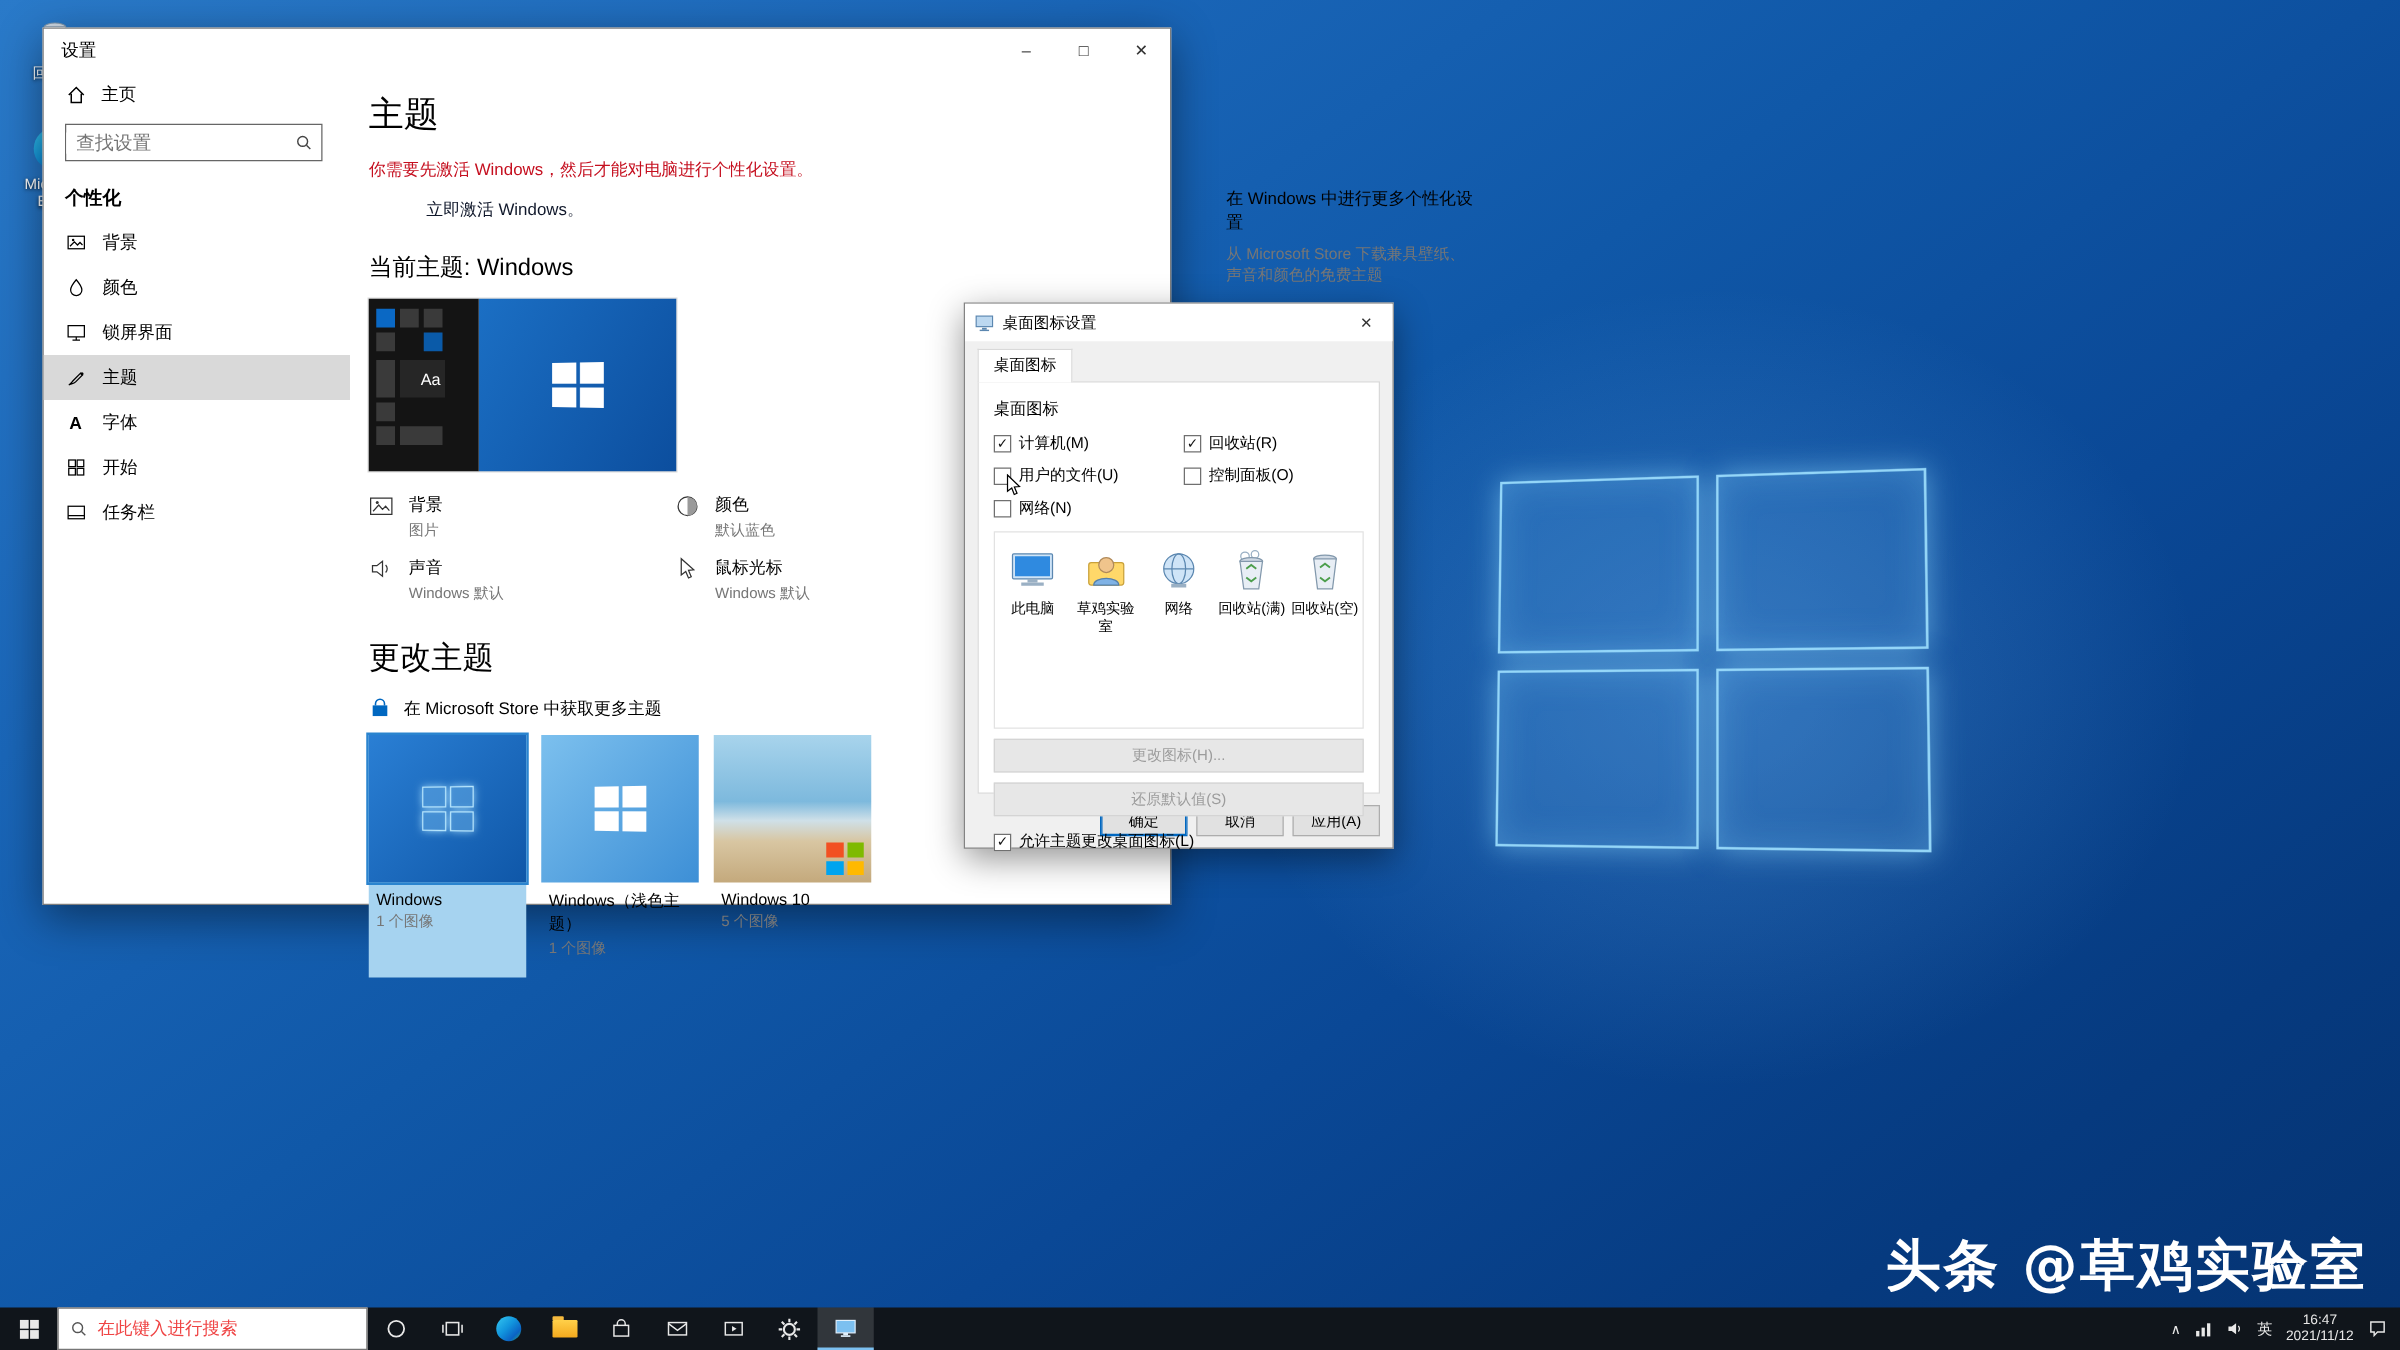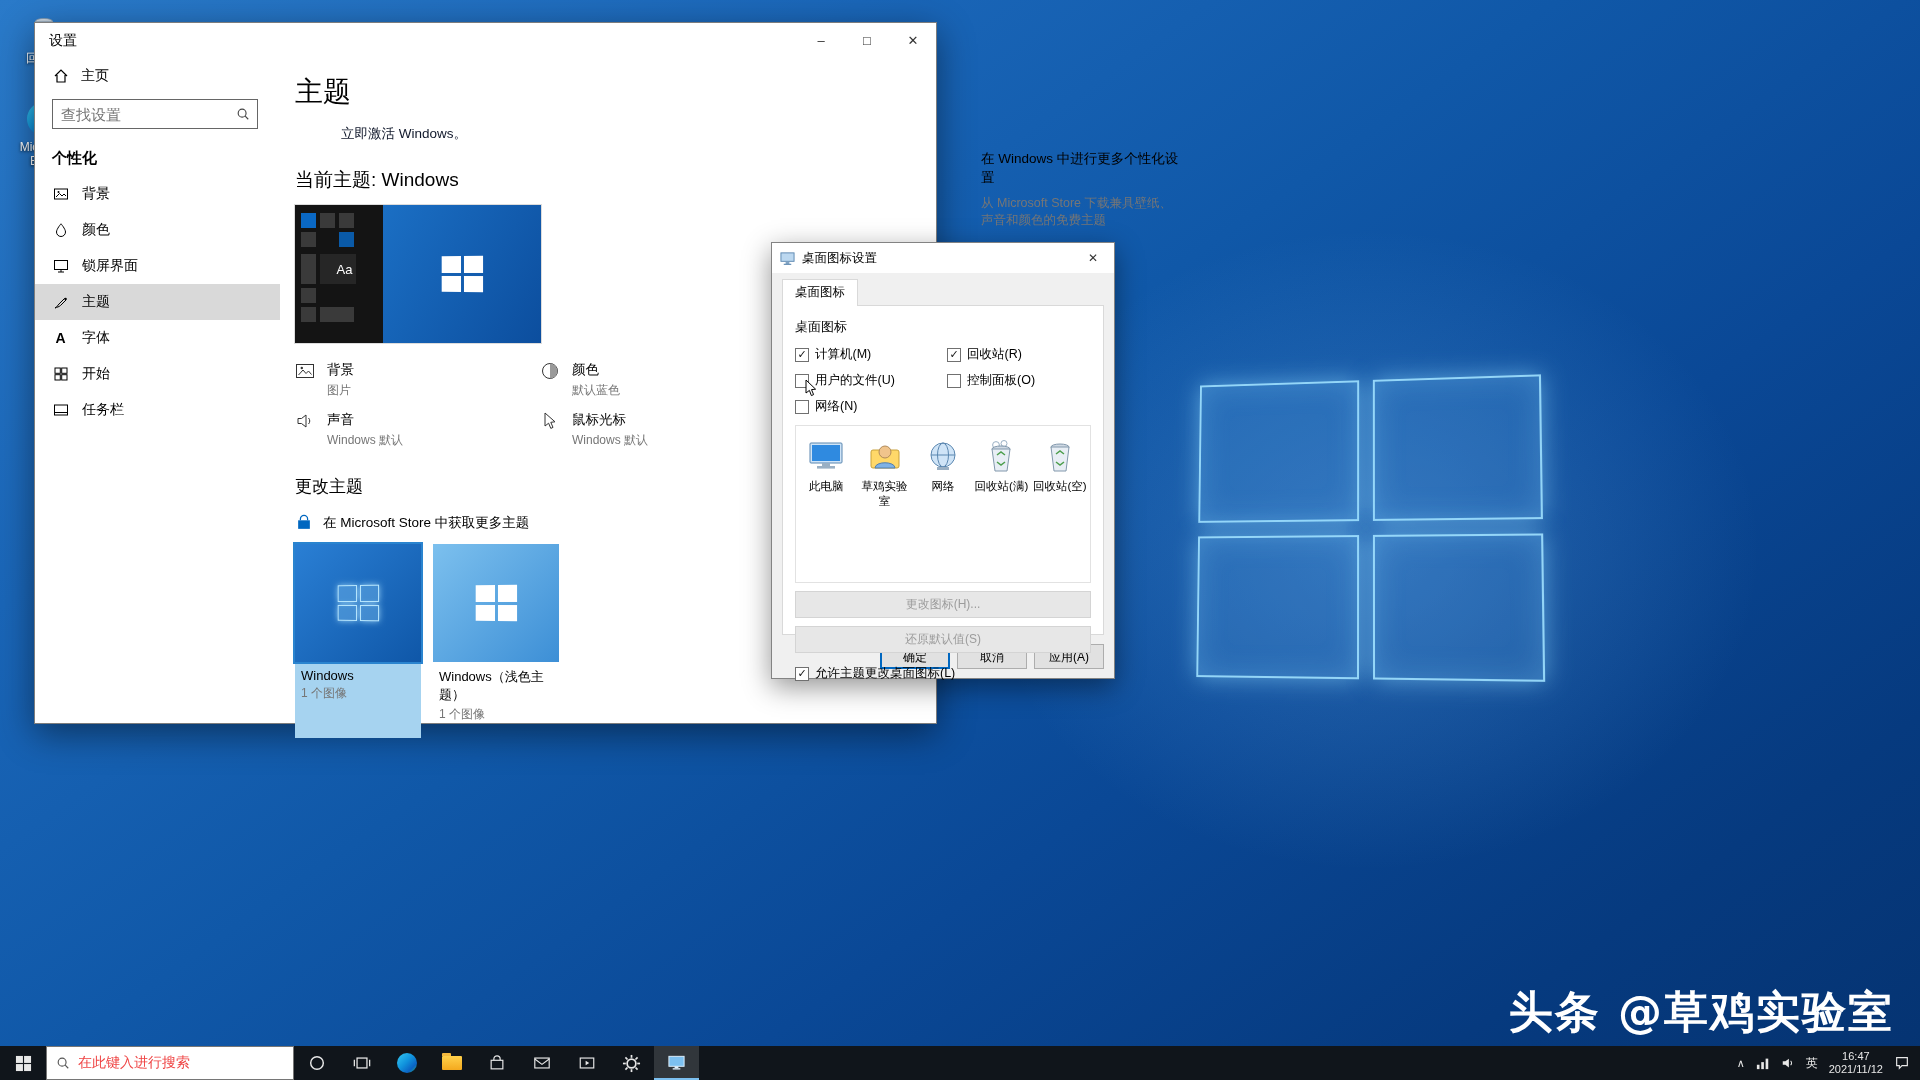--- a/index.html
+++ b/index.html
@@ -72,21 +72,21 @@
     box-shadow:0 0 6px rgba(170,225,255,.8); }
   .mini-logo.colored { width:30px; height:26px; transform:none; }
   .mini-logo.colored .mq:nth-child(1){background:#f25022;} .mini-logo.colored .mq:nth-child(2){background:#7fba00;}
   .mini-logo.colored .mq:nth-child(3){background:#00a4ef;} .mini-logo.colored .mq:nth-child(4){background:#ffb900;}
 
   .attrs { display:grid; grid-template-columns:245px 245px; row-gap:12px; margin-top:18px; }
   .attr { display:flex; gap:12px; align-items:flex-start; }
   .attr .al { font-size:13.5px; }
   .attr .av { font-size:12px; color:#767676; margin-top:3px; }
 
-  .h2 { font-size:17px; margin-top:26px; font-weight:400; }
+  .h2 { font-size:25px; margin-top:26px; font-weight:400; }
   .store-row { display:flex; align-items:center; gap:10px; margin-top:16px; font-size:13.5px; }
 
   .tiles { display:flex; gap:12px; margin-top:12px; align-items:flex-start; }
   .tile { width:126px; }
   .tile .img { height:118px; position:relative; display:flex; align-items:center; justify-content:center; }
   .tile .name { font-size:13px; margin:6px 0 2px 6px; }
   .tile .count { font-size:12px; color:#767676; margin-left:6px; }
   .tile.selected { background:#a6d3f0; padding-bottom:36px; }
   .tile.selected .img { outline:2px solid #2a84cf; }
   .img-dark { background:linear-gradient(135deg,#2a7fd4 0%,#0f57a8 100%); }
@@ -270,20 +270,21 @@
               <rect x="1.5" y="3" width="13" height="10" fill="none" stroke="#000"></rect>
               <line x1="1.5" y1="10.5" x2="14.5" y2="10.5" stroke="#000"></line>
             </svg>
         </span>
         <span>任务栏</span>
       </div>
     </div>
 
     <div class="main">
       <div class="h1">主题</div>
+      <div class="warn">你需要先激活 Windows，然后才能对电脑进行个性化设置。</div>
       <a class="act-link">立即激活 Windows。</a>
       <div class="cur">当前主题: Windows</div>
 
       <div class="preview">
         <div class="prev-start">
           <div class="pt blue" style="left:6px;top:8px;"></div>
           <div class="pt" style="left:25px;top:8px;"></div>
           <div class="pt" style="left:44px;top:8px;"></div>
           <div class="pt" style="left:6px;top:27px;"></div>
           <div class="pt blue" style="left:44px;top:27px;background:#0a5aa8;"></div>
@@ -373,20 +374,32 @@
           <div class="img img-light">
             <div class="mini-logo">
                 <div class="mq"></div>
                 <div class="mq"></div>
                 <div class="mq"></div>
                 <div class="mq"></div>
               </div>
           </div>
           <div class="name">Windows（浅色主题）</div>
           <div class="count">1 个图像</div>
+        </div>
+        <div class="tile">
+          <div class="img img-beach">
+            <div class="mini-logo colored">
+                <div class="mq"></div>
+                <div class="mq"></div>
+                <div class="mq"></div>
+                <div class="mq"></div>
+              </div>
+          </div>
+          <div class="name">Windows 10</div>
+          <div class="count">5 个图像</div>
         </div>
       </div>
 
       
       <div class="aside">
         <h3>在 Windows 中进行更多个性化设置</h3>
         <p>从 Microsoft Store 下载兼具壁纸、声音和颜色的免费主题</p>
         <div class="rel">相关的设置</div>
         <a class="rlink">桌面图标设置</a>
         <a class="rlink">高对比度设置</a>

